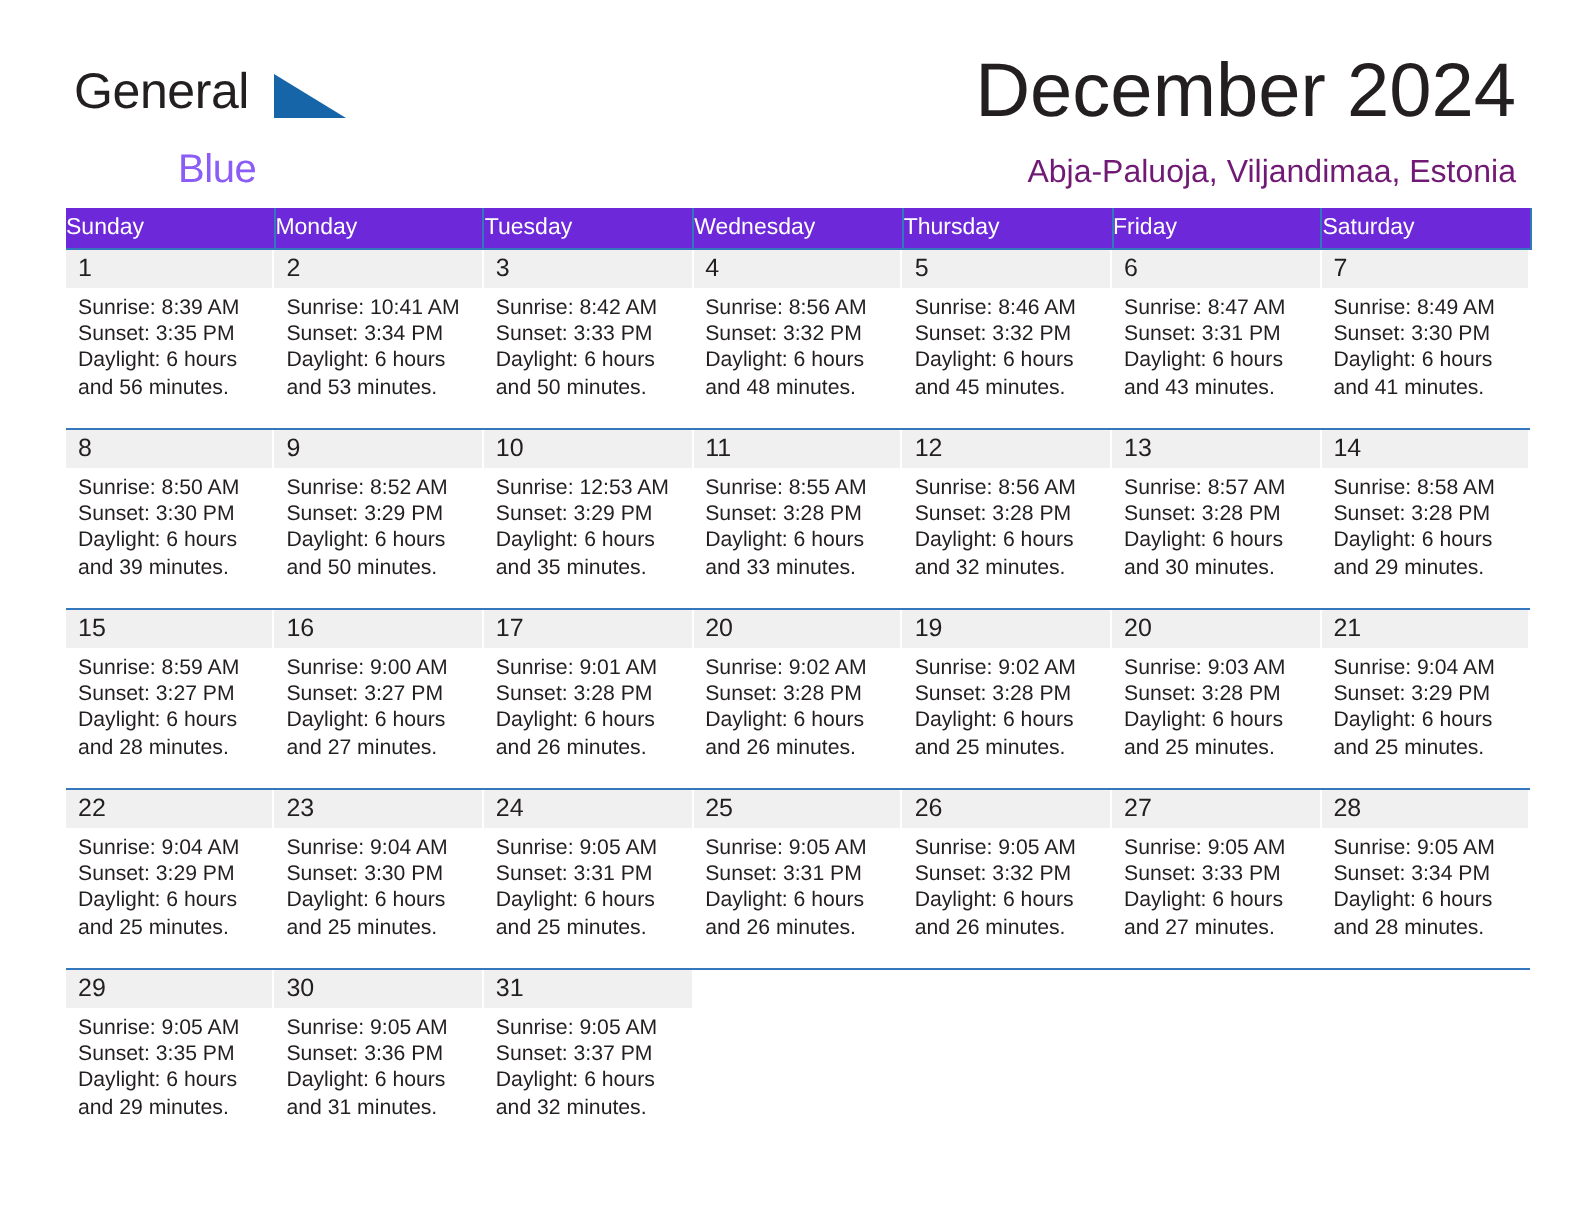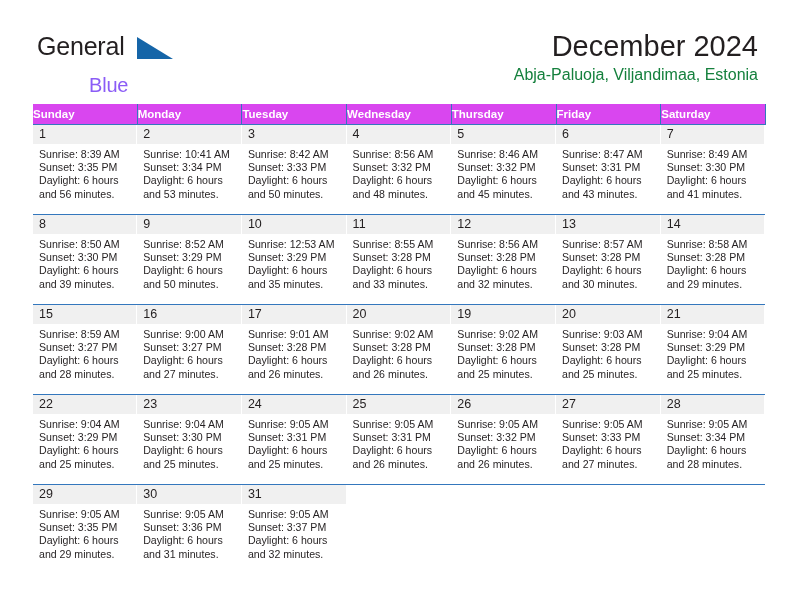--- a/index.html
+++ b/index.html
@@ -70,56 +70,56 @@
     border-top: 22px solid transparent;
   }
 
   .title-block {
     position: absolute;
     right: 34px;
     top: 28px;
     text-align: right;
   }
   .cal-title {
-    font-size: 29px;
+    font-size: 38px;
     line-height: 36px;
     font-weight: normal;
     color: #231f20;
     white-space: nowrap;
   }
   .cal-subtitle {
     font-size: 16px;
     line-height: 22px;
-    color: #15803d;
+    color: #701a75;
     white-space: nowrap;
-    margin-top: 0;
+    margin-top: 12px;
   }
 
   
   .calendar {
     position: absolute;
     left: 33px;
     top: 104px;
     width: 726px;
     border-collapse: collapse;
     table-layout: fixed;
   }
   .calendar th,
   .calendar td {
     width: 103.71px;
     padding: 0;
     margin: 0;
     vertical-align: top;
   }
 
   .dow {
-    background: #d946ef;
+    background: #6d28d9;
     color: #ffffff;
     font-size: 11.5px;
-    font-weight: bold;
+    font-weight: normal;
     text-align: left;
     height: 20px;
     line-height: 20px;
     padding-left: 6px;
     border-right: 1px solid #3477bd;
   }
 
   .week-row td {
     height: 89px;
     border-top: 1px solid #3477bd;

